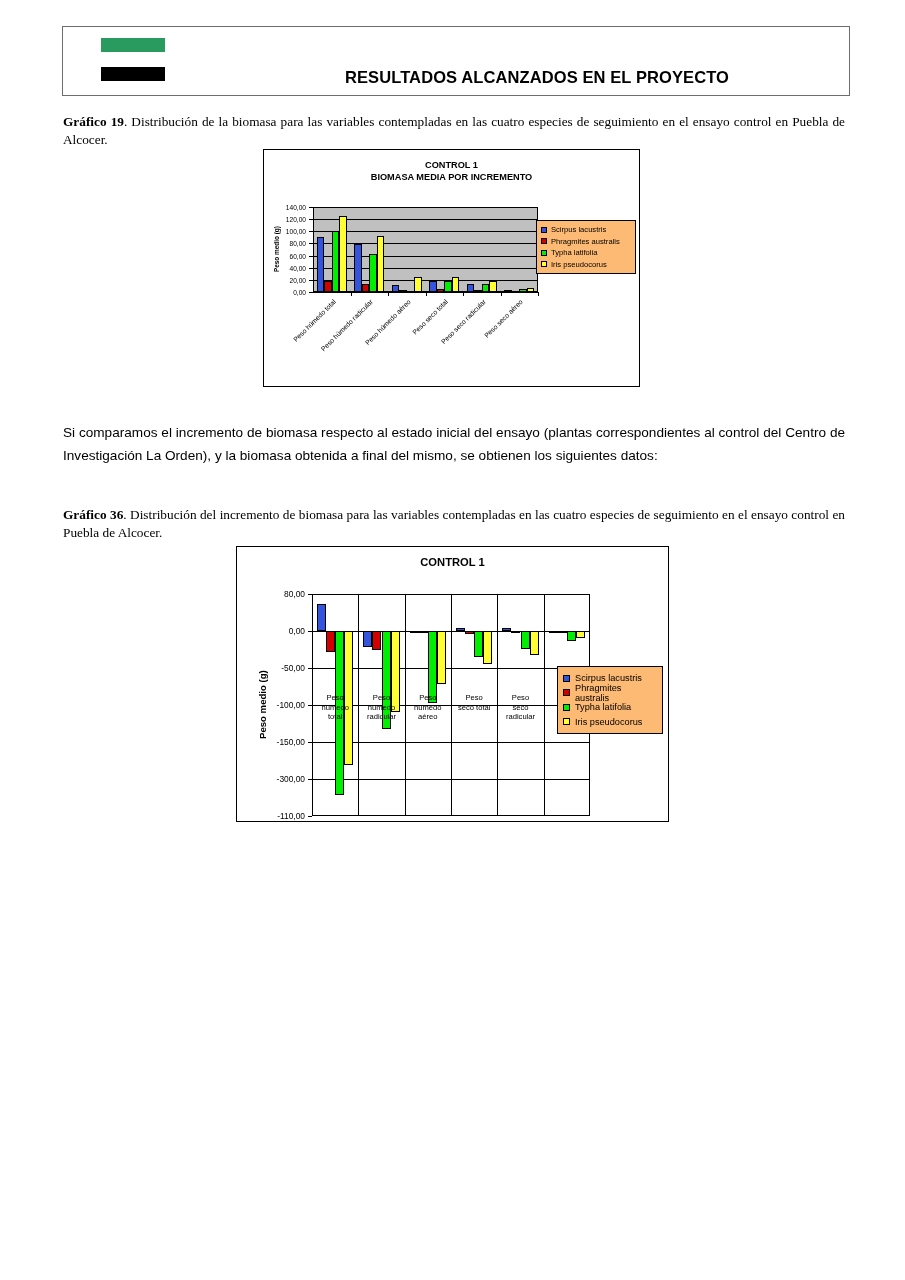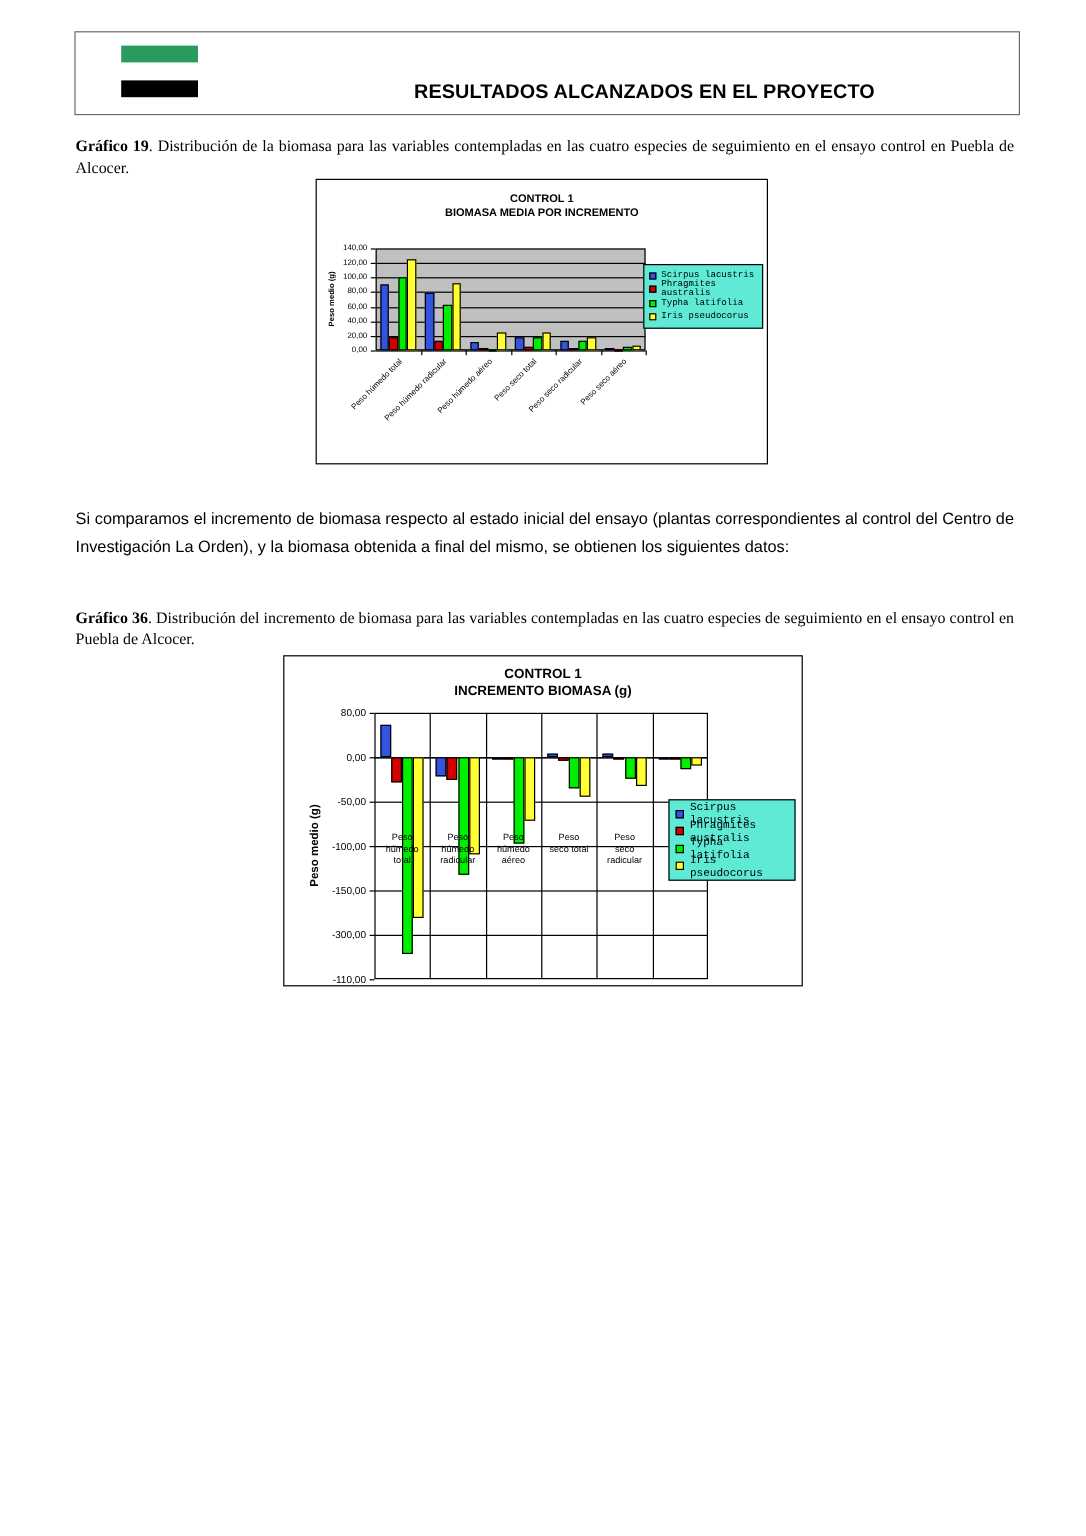--- a/index.html
+++ b/index.html
@@ -149,23 +149,23 @@
   }
   .catlabel-rot {
     transform-origin: left top;
     transform: rotate(-45deg);
   }
   .catsep { position: absolute; width: 1px; background: #000; }
 
   .legend {
     position: absolute;
     border: 1px solid #000;
-    background: #5eead4;
-    box-sizing: border-box;
-    font-family: Liberation Mono, monospace;
+    background: #fdba74;
+    box-sizing: border-box;
+    font-family: Liberation Sans, sans-serif;
     color: #000;
   }
   .legend-row { display: flex; align-items: center; }
   .legend-swatch {
     box-sizing: border-box;
     border: 1px solid #000;
     flex: 0 0 auto;
   }
   #legend35 { font-size: 7.6px; padding: 3px 4px; }
   #legend35 .legend-row { height: 11.5px; }
@@ -278,21 +278,20 @@
 </div>
 
 <div class="para-sans" id="para-mid">Si comparamos el incremento de biomasa respecto al estado inicial del ensayo (plantas correspondientes al control del Centro de Investigación La Orden), y la biomasa obtenida a final del mismo, se obtienen los siguientes datos:</div>
 
 <div class="caption" id="caption-36">
   <b>Gráfico 36</b><span>. Distribución del incremento de biomasa para las variables contempladas en las cuatro especies de seguimiento en el ensayo control en Puebla de Alcocer.</span>
 </div>
 
 <div class="chart-frame" id="chart36-frame">
   <div class="chart-title">CONTROL 1</div>
-  <div class="chart-title" style="padding-top:0">INCREMENTO BIOMASA (g)</div>
   <div class="plot-wrap" id="plot36" style="left: 75px; top: 47px; width: 278px; height: 222px;">
       <div class="plotarea" style="left: 0px; top: 0px; width: 278px; height: 222px; background: rgb(255, 255, 255);"></div>
       <div class="tickmark" style="left: -4px; top: 0px; width: 4px; height: 1px;"></div>
       <div class="ytick" style="top: 0px; right: 285px; font-size: 8.4px;">80,00</div>
       <div class="gridline" style="top: 37px; width: 278px;"></div>
       <div class="tickmark" style="left: -4px; top: 37px; width: 4px; height: 1px;"></div>
       <div class="ytick" style="top: 37px; right: 285px; font-size: 8.4px;">0,00</div>
       <div class="gridline" style="top: 74px; width: 278px;"></div>
       <div class="tickmark" style="left: -4px; top: 74px; width: 4px; height: 1px;"></div>
       <div class="ytick" style="top: 74px; right: 285px; font-size: 8.4px;">-50,00</div>

